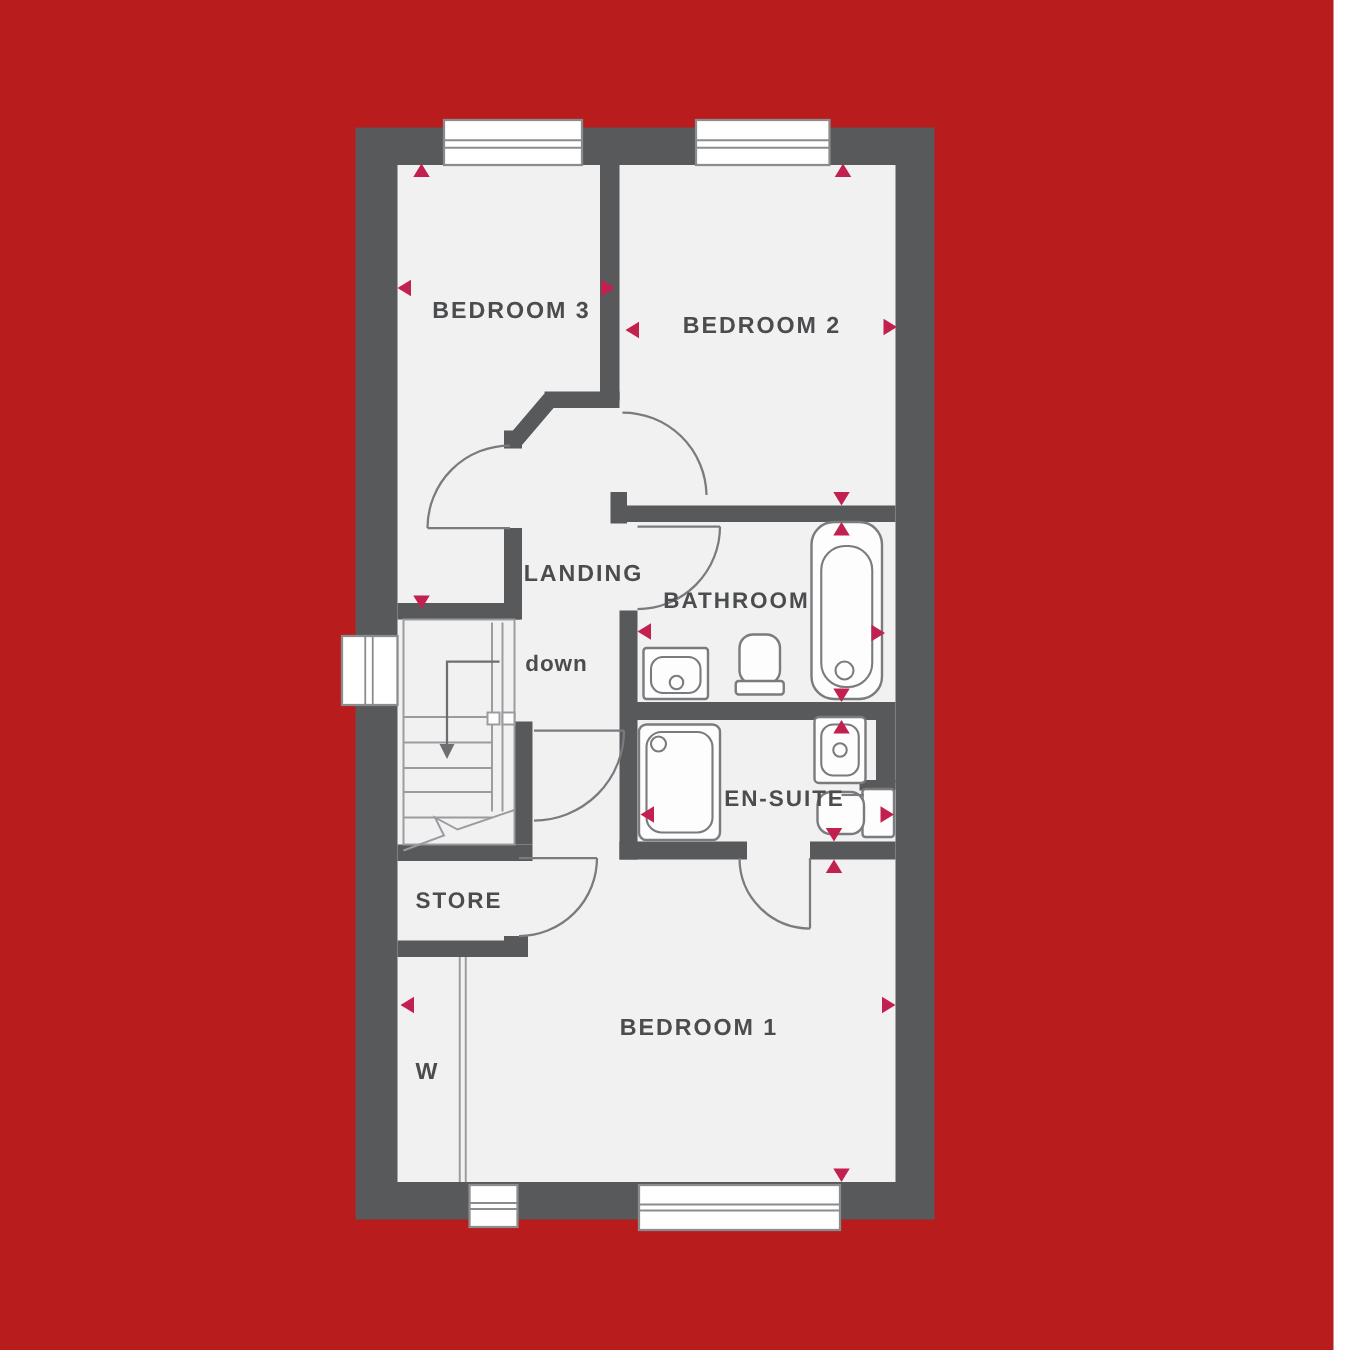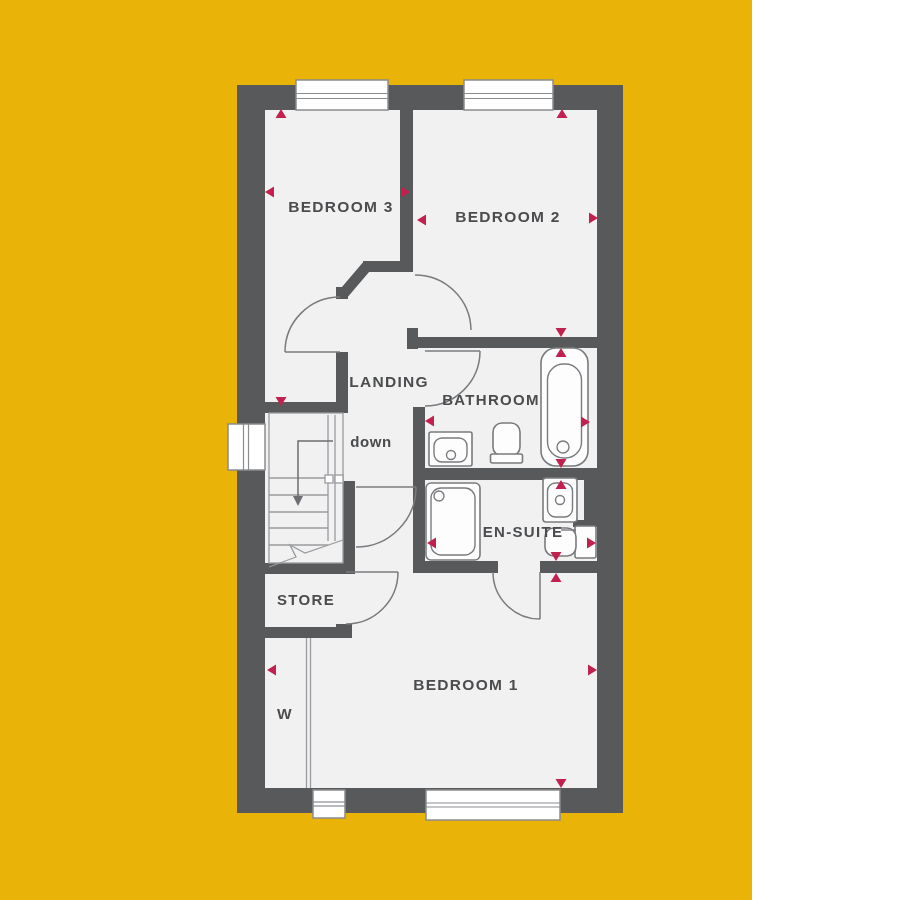--- a/index.html
+++ b/index.html
@@ -1,20 +1,20 @@
 <!DOCTYPE html>
 <html style="--wall: #58595b; --floor: #f1f1f2; --marker: #c2204e; --line: #7a7b7e; --txt: #4b4c4e;"><head>
 <meta charset="utf-8">
 <style>
   :root{
     --wall:#58595b; --floor:#f1f1f2; --marker:#c2204e;
     --line:#7a7b7e; --thin:#9a9b9e; --txt:#4b4c4e; --winline:#8b8c8f;
   }
   html,body{margin:0;padding:0;background:#ffffff;}
-  .canvas{position:relative;width:752px;height:900px;background:#eab308;overflow:hidden;}
+  .canvas{position:relative;width:889px;height:900px;background:#b91c1c;overflow:hidden;}
   svg{position:absolute;left:0;top:0;}
   .wall{fill:var(--wall);stroke:none;}
   .wall-line{stroke:var(--wall);stroke-width:11;fill:none;}
   .floor{fill:var(--floor);}
   .win{fill:#ffffff;stroke:var(--winline);stroke-width:1.5;}
   .winline{stroke:var(--winline);stroke-width:1.2;fill:none;}
   .fix{fill:#fdfdfd;stroke:var(--line);stroke-width:1.6;}
   .fixthin{fill:none;stroke:var(--line);stroke-width:1.4;}
   .door{fill:none;stroke:var(--line);stroke-width:1.5;}
   .stair{fill:none;stroke:var(--thin);stroke-width:1.3;}

